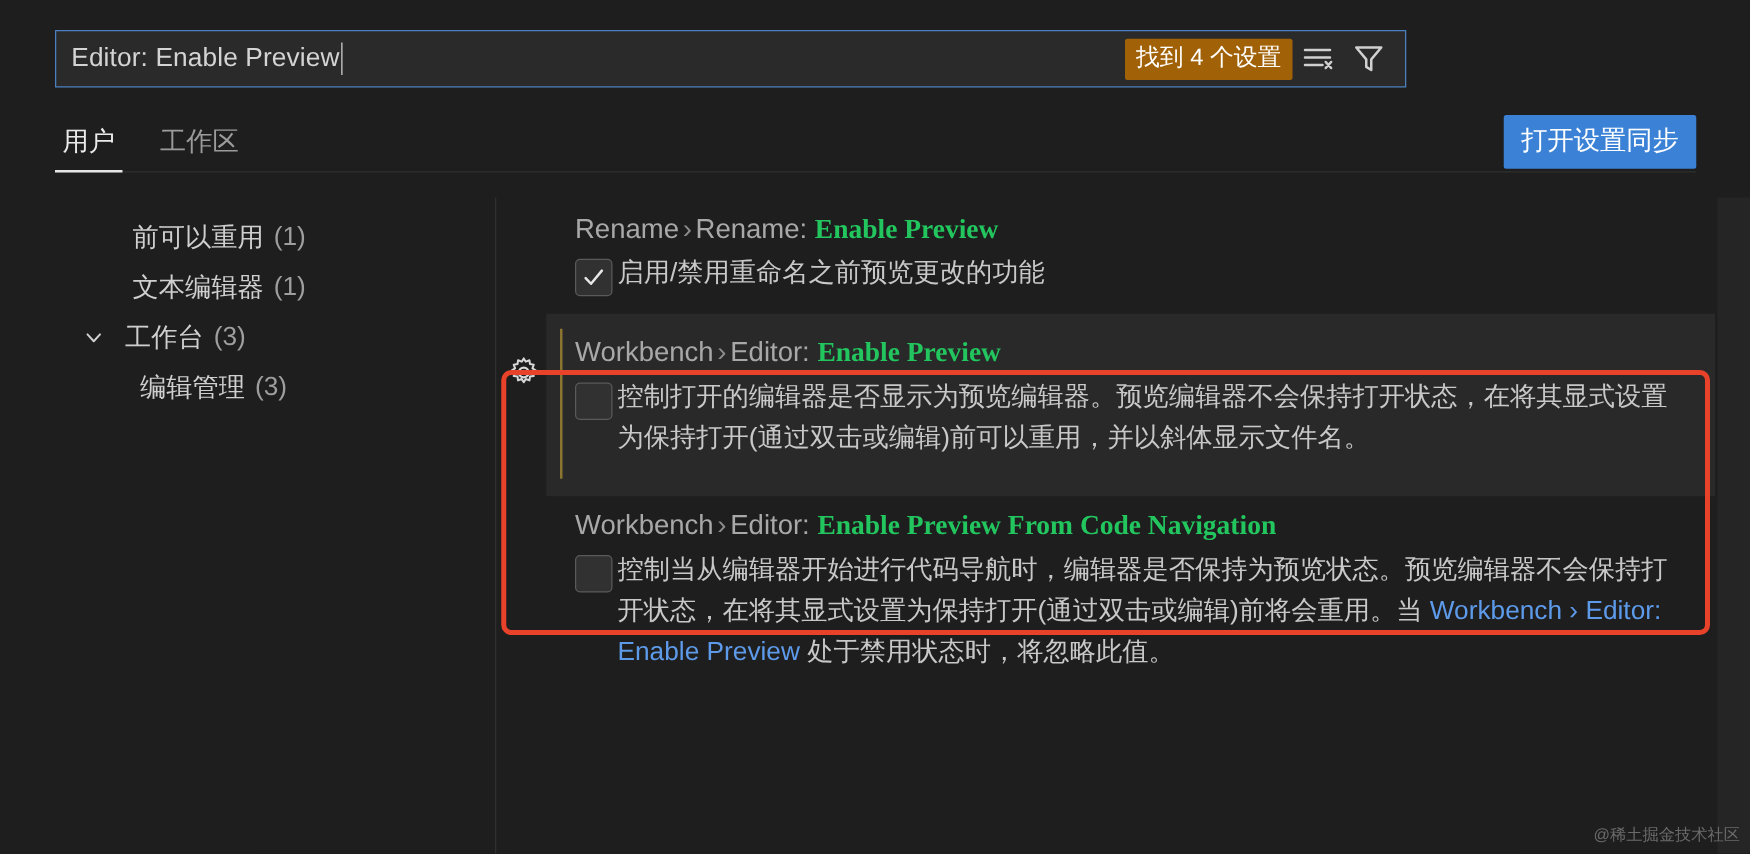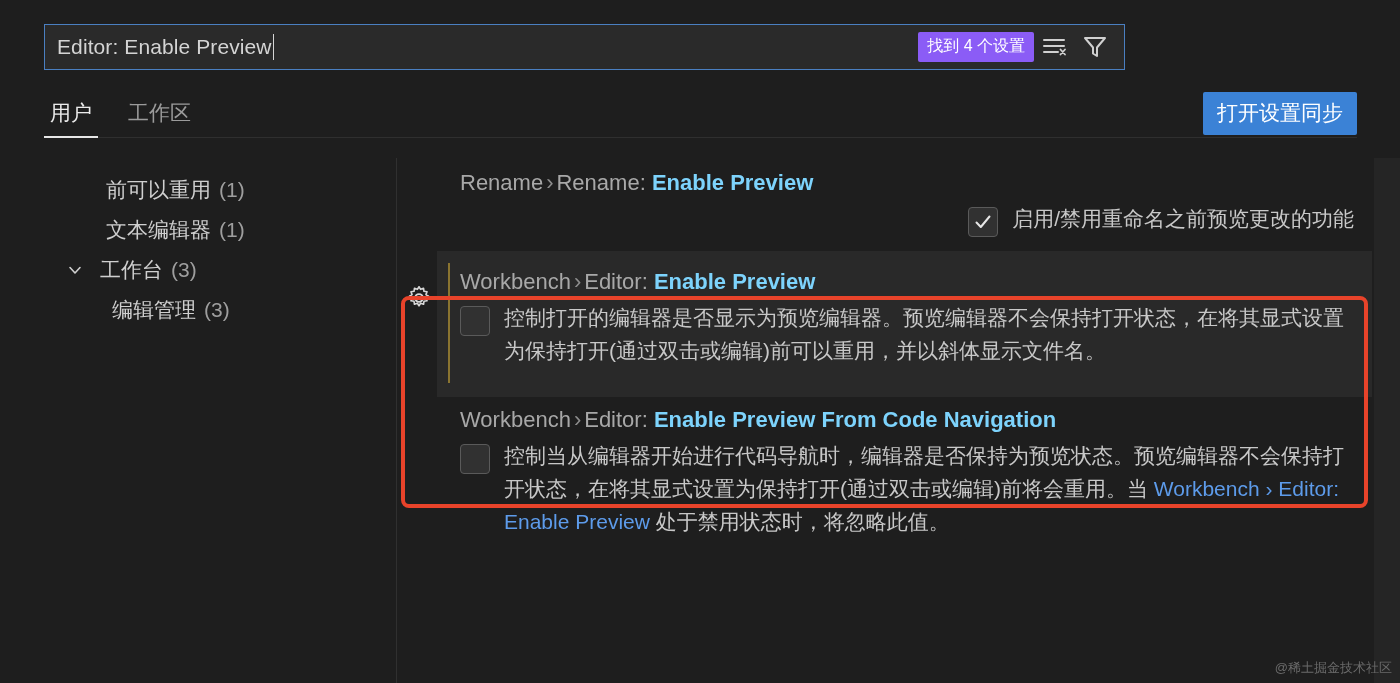--- a/index.html
+++ b/index.html
@@ -47,23 +47,23 @@
   }
   .caret {
     display: inline-block;
     width: 1px;
     height: 26px;
     background: #d4d4d4;
     margin-left: 1px;
     vertical-align: middle;
   }
   .count-badge {
-    background: #8b5cf6;
+    background: #a16207;
     color: #ffffff;
-    font-size: 16px;
+    font-size: 19px;
     line-height: 1;
     padding: 6px 9px 8px 9px;
     border-radius: 2px;
     white-space: nowrap;
     margin-right: 6px;
   }
   .search-icons {
     display: flex;
     align-items: center;
     gap: 10px;
@@ -180,28 +180,27 @@
   .setting {
     position: relative;
     padding: 10px 18px 14px 56px;
   }
   .setting-title {
     font-size: 22px;
     color: #a8a8a8;
     margin-bottom: 6px;
     white-space: nowrap;
   }
-  .setting-title b { color: #7dd3fc; font-weight: bold; }
+  .setting-title b { color: #22c55e; font-weight: bold; font-family: Liberation Serif, serif; }
   .sep { color: #8d8d8d; padding: 0 3px; }
 
   .setting-body {
     display: flex;
     align-items: flex-start;
-    gap: 14px;
-    justify-content: flex-end;
+    gap: 4px;
   }
   .checkbox {
     width: 30px;
     height: 30px;
     min-width: 30px;
     border: 1px solid #5a5a5a;
     border-radius: 4px;
     background: #313131;
     margin-top: 5px;
     display: flex;

